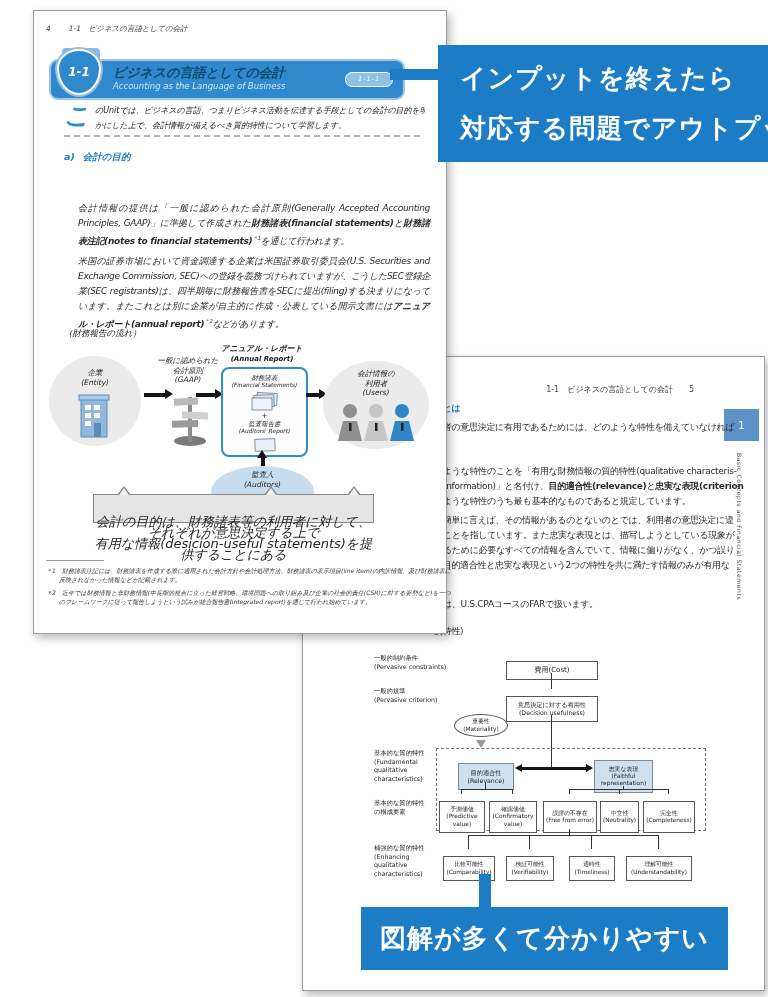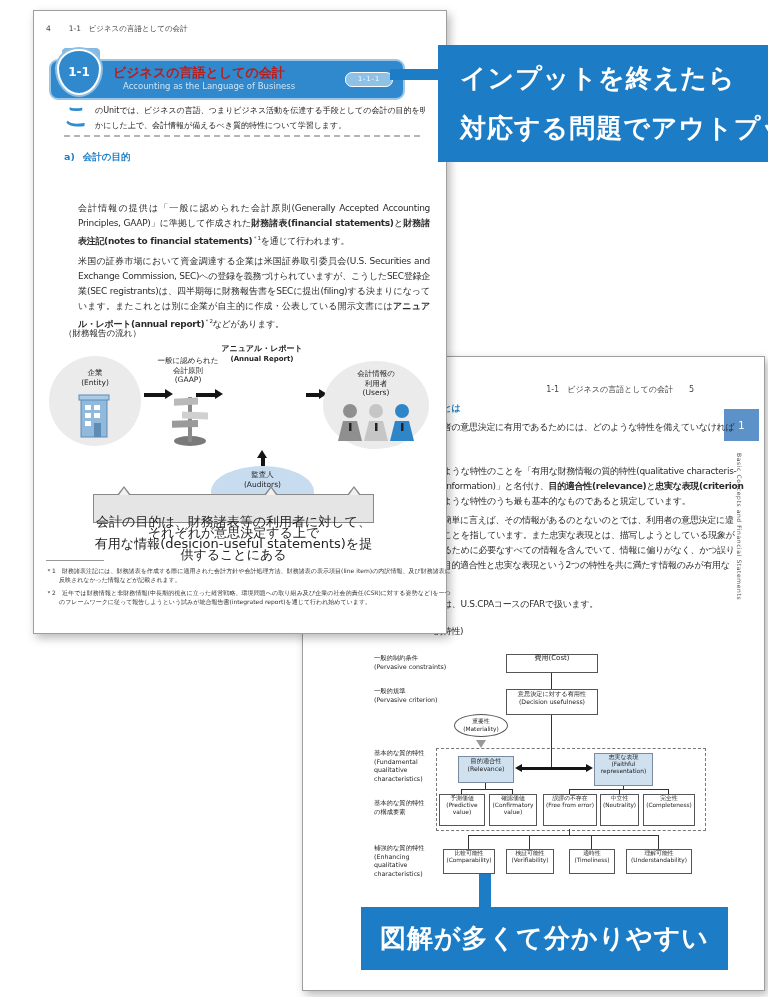--- a/index.html
+++ b/index.html
@@ -15,35 +15,35 @@
   .promo{background:#1c7dc6;color:#fff;}
   .promo-top{left:438px;top:45px;width:330px;height:117px;z-index:48;}
   .promo-top .pline{position:absolute;left:22px;font-size:26px;font-weight:600;
     letter-spacing:1px;white-space:nowrap;}
   .promo-bottom{left:58px;top:550px;width:367px;height:63px;z-index:6;
     display:flex;align-items:center;justify-content:center;
     font-size:26px;font-weight:600;letter-spacing:1px;}
   .connector-h{left:390px;top:69px;width:50px;height:11px;background:#1c7dc6;z-index:50;}
   .connector-v{left:176px;top:517px;width:12px;height:34px;background:#1c7dc6;z-index:6;}
   
-  #page1{left:33px;top:10px;width:412px;height:622px;z-index:30;}
+  #page1{left:33px;top:10px;width:412px;height:622px;z-index:30;font-style:italic;}
   .p1-header{left:12px;top:13px;font-size:7.5px;color:#444;white-space:nowrap;}
   .p1-header .pnum{margin-right:18px;}
   .unit-banner{left:15px;top:36px;width:356px;height:52px;}
   .unit-tab{left:12px;top:0;width:38px;height:14px;background:#85b9e2;border:1px solid #fff;
     border-radius:5px 5px 0 0;color:#fff;font-size:6px;text-align:center;line-height:13px;
     letter-spacing:1px;}
   .unit-bar{left:0;top:12px;width:352px;height:37px;background:#3089cc;
     border:2px solid #9cc6e8;border-radius:9px;}
   .unit-shield{left:8px;top:2px;width:40px;height:42px;background:#3089cc;
     border:2.5px solid #fff;box-shadow:0 0 0 2px #8fc0e4;z-index:2;
     border-radius:50% 50% 50% 50% / 42% 42% 58% 58%;
     color:#fff;font-weight:bold;font-size:12px;display:flex;align-items:center;justify-content:center;}
-  .unit-title{left:64px;top:17px;color:#b91c1c;font-weight:bold;font-size:13px;white-space:nowrap;}
-  .unit-sub{left:64px;top:34px;color:#cde5f6;font-size:8.5px;white-space:nowrap;margin-left:10px;}
+  .unit-title{left:64px;top:17px;color:#0c4a6e;font-weight:bold;font-size:13px;white-space:nowrap;}
+  .unit-sub{left:64px;top:34px;color:#cde5f6;font-size:8.5px;white-space:nowrap;}
   .unit-pill{right:12px;top:25px;width:46px;height:13px;background:#8ec1e6;border:1px solid #fdfdfd;
     border-radius:7px;color:#fff;font-size:6.5px;text-align:center;line-height:12px;letter-spacing:1px;}
   .dropcap{left:30px;top:92px;font-size:25px;font-weight:bold;color:#2f8cce;line-height:26px;}
   .intro-line{left:61px;font-size:8px;color:#222;white-space:nowrap;width:330px;overflow:hidden;}
   .dash-rule{left:30px;top:124px;width:356px;border-top:2px dashed #b5b5b5;}
   .sec-a{left:30px;top:140px;font-size:9.5px;font-weight:bold;color:#1f7fc4;white-space:nowrap;}
   .sec-a .mk{margin-right:8px;}
   .para{position:absolute;left:44px;width:352px;font-size:9px;line-height:15px;
     letter-spacing:-0.3px;text-align:justify;color:#2b2b2b;}
   .para b{font-weight:bold;}
@@ -81,21 +81,21 @@
     font-size:10px;display:flex;align-items:center;justify-content:center;}
   .side-vtext{left:433px;top:96px;height:200px;writing-mode:vertical-rl;font-size:6px;
     color:#555;letter-spacing:0.6px;white-space:nowrap;}
   .frag{position:absolute;left:131px;width:320px;font-size:9px;letter-spacing:-0.3px;
     color:#2b2b2b;white-space:nowrap;overflow:hidden;}
   .frag b{font-weight:bold;}
   .frag-h{color:#1f7fc4;font-weight:bold;}
   .dlabel{position:absolute;font-size:6.3px;line-height:8.6px;color:#222;white-space:nowrap;}
   .dbox{position:absolute;border:1px solid #555;background:#fff;text-align:center;
     font-size:6.2px;line-height:7.6px;display:flex;flex-direction:column;
-    justify-content:flex-start;color:#222;box-sizing:border-box;}
+    justify-content:center;color:#222;box-sizing:border-box;margin-top:7px;}
   .dbox.blue{background:#cfe0ef;border-color:#7a8aa0;}
   .dellipse{position:absolute;border:1px solid #555;border-radius:50%;background:#fff;
     text-align:center;font-size:5.8px;line-height:7.2px;display:flex;flex-direction:column;
     justify-content:center;color:#222;box-sizing:border-box;}
   .dline{position:absolute;background:#333;}
   .ddash{position:absolute;border:1px dashed #777;}
   .dblarrow{position:absolute;height:2.5px;background:#141414;}
   .dblarrow:before{content:'';position:absolute;left:-6px;top:-3.5px;width:0;height:0;
     border-right:7px solid #141414;border-top:4.5px solid transparent;border-bottom:4.5px solid transparent;}
   .dblarrow:after{content:'';position:absolute;right:-6px;top:-3.5px;width:0;height:0;
@@ -304,20 +304,35 @@
     <rect x="14" y="22" width="26" height="7" fill="#d0d0d0" transform="skewY(2)"></rect>
     <rect x="4" y="32" width="26" height="7" fill="#9a9a9a" transform="skewY(-2)"></rect>
   </svg>
 
   <div class="harrow" style="left:162px;width:20px;"></div>
 
   <div class="abs ar-label">
     <div>アニュアル・レポート</div>
     <div style="font-size:7px;">(Annual Report)</div>
   </div>
+  <div class="abs ar-box">
+    <div class="cap" style="top:5px;">財務諸表</div>
+    <div class="cap" style="top:13px;font-size:5.8px;">(Financial Statements)</div>
+    <svg class="abs" style="left:26px;top:23px;" width="32" height="21" viewBox="0 0 32 21">
+      <rect x="8" y="1" width="20" height="12" fill="#e8eef5" stroke="#66788c" stroke-width="0.8" transform="rotate(3 18 7)"></rect>
+      <rect x="5" y="3" width="20" height="12" fill="#dfe8f2" stroke="#66788c" stroke-width="0.8" transform="rotate(-2 15 9)"></rect>
+      <rect x="3" y="6" width="20" height="12" fill="#eef3f8" stroke="#66788c" stroke-width="0.8"></rect>
+    </svg>
+    <div class="cap" style="top:43px;font-size:7px;">+</div>
+    <div class="cap" style="top:51px;">監査報告書</div>
+    <div class="cap" style="top:59px;font-size:5.8px;">(Auditors' Report)</div>
+    <svg class="abs" style="left:30px;top:69px;" width="24" height="14" viewBox="0 0 24 14">
+      <rect x="2" y="1" width="20" height="12" fill="#e9eff6" stroke="#66788c" stroke-width="0.8" transform="rotate(-2 12 7)"></rect>
+    </svg>
+  </div>
 
   <div class="harrow" style="left:272px;width:14px;"></div>
 
   <div class="gellipse" style="left:289px;top:350px;width:106px;height:88px;"></div>
   <div class="fig-cap" style="left:289px;top:358px;width:106px;">
     <div>会計情報の</div>
       <div>利用者</div>
       <div>(Users)</div>
   </div>
   <svg class="abs" style="left:302px;top:392px;" width="80" height="38" viewBox="0 0 80 38">

